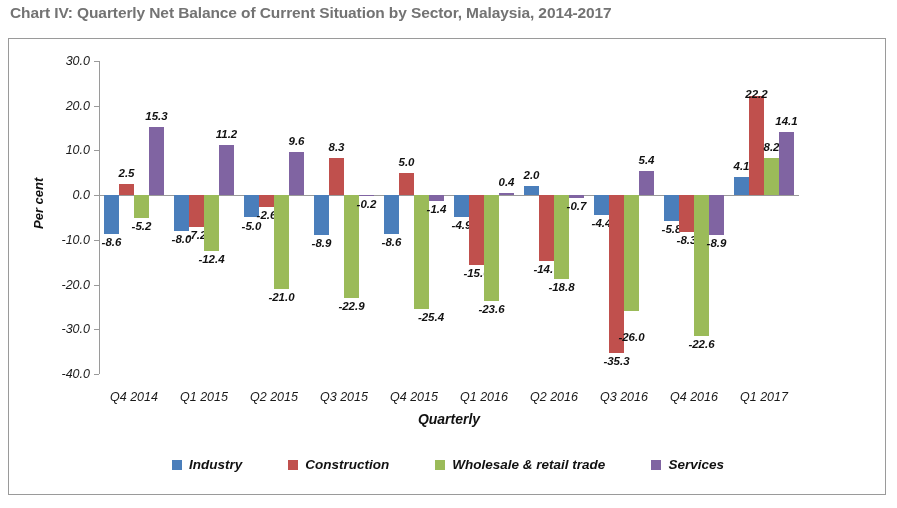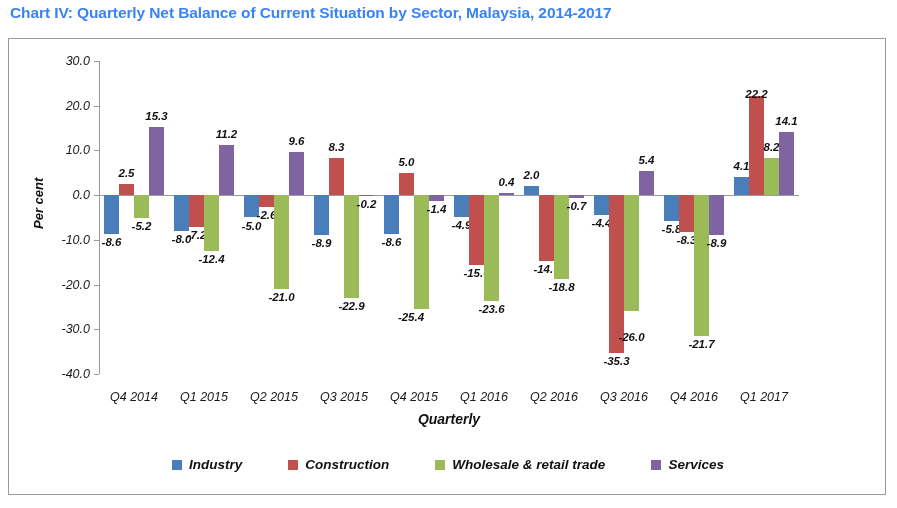--- a/index.html
+++ b/index.html
@@ -14,21 +14,21 @@
     overflow: hidden;
     position: relative;
   }
 
   #chart-title {
     position: absolute;
     left: 10px;
     top: 4px;
     font-size: 15.5px;
     font-weight: bold;
-    color: #3b82f6;
+    color: #737373;
     letter-spacing: -0.1px;
     white-space: nowrap;
   }
 
   #chart-frame {
     position: absolute;
     left: 8px;
     top: 38px;
     width: 878px;
     height: 457px;
@@ -238,21 +238,21 @@
           <div class="bar" style="left: 50px; top: 134.143px; height: 1.2px; background: rgb(128, 100, 162);"></div>
           <div class="bar-label" style="left: 57.5px; top: 137.037px;">-0.2</div>
           <div class="cat-label">Q3 2015</div>
         </div>
         <div class="group" style="left: 280px; width: 70px;">
           <div class="bar" style="left: 5px; top: 134.143px; height: 38.4543px; background: rgb(74, 126, 187);"></div>
           <div class="bar-label" style="left: 12.5px; top: 174.597px;">-8.6</div>
           <div class="bar" style="left: 20px; top: 111.786px; height: 22.3571px; background: rgb(192, 80, 77);"></div>
           <div class="bar-label" style="left: 27.5px; top: 94.7857px;">5.0</div>
           <div class="bar" style="left: 35px; top: 134.143px; height: 113.574px; background: rgb(155, 187, 89);"></div>
-          <div class="bar-label" style="left: 32px; top: 249.717px;">-25.4</div>
+          <div class="bar-label" style="left: 52px; top: 249.717px;">-25.4</div>
           <div class="bar" style="left: 50px; top: 134.143px; height: 6.26px; background: rgb(128, 100, 162);"></div>
           <div class="bar-label" style="left: 57.5px; top: 142.403px;">-1.4</div>
           <div class="cat-label">Q4 2015</div>
         </div>
         <div class="group" style="left: 350px; width: 70px;">
           <div class="bar" style="left: 5px; top: 134.143px; height: 21.91px; background: rgb(74, 126, 187);"></div>
           <div class="bar-label" style="left: 12.5px; top: 158.053px;">-4.9</div>
           <div class="bar" style="left: 20px; top: 134.143px; height: 69.7543px; background: rgb(192, 80, 77);"></div>
           <div class="bar-label" style="left: 27.5px; top: 205.897px;">-15.6</div>
           <div class="bar" style="left: 35px; top: 134.143px; height: 105.526px; background: rgb(155, 187, 89);"></div>
@@ -282,21 +282,21 @@
           <div class="bar" style="left: 50px; top: 109.997px; height: 24.1457px; background: rgb(128, 100, 162);"></div>
           <div class="bar-label" style="left: 57.5px; top: 92.9971px;">5.4</div>
           <div class="cat-label">Q3 2016</div>
         </div>
         <div class="group" style="left: 560px; width: 70px;">
           <div class="bar" style="left: 5px; top: 134.143px; height: 25.9343px; background: rgb(74, 126, 187);"></div>
           <div class="bar-label" style="left: 12.5px; top: 162.077px;">-5.8</div>
           <div class="bar" style="left: 20px; top: 134.143px; height: 37.1129px; background: rgb(192, 80, 77);"></div>
           <div class="bar-label" style="left: 27.5px; top: 173.256px;">-8.3</div>
           <div class="bar" style="left: 35px; top: 134.143px; height: 140.85px; background: rgb(155, 187, 89);"></div>
-          <div class="bar-label" style="left: 42.5px; top: 276.993px;">-21.7</div>
+          <div class="bar-label" style="left: 42.5px; top: 276.993px;">-22.6</div>
           <div class="bar" style="left: 50px; top: 134.143px; height: 39.7957px; background: rgb(128, 100, 162);"></div>
           <div class="bar-label" style="left: 57.5px; top: 175.939px;">-8.9</div>
           <div class="cat-label">Q4 2016</div>
         </div>
         <div class="group" style="left: 630px; width: 70px;">
           <div class="bar" style="left: 5px; top: 115.81px; height: 18.3329px; background: rgb(74, 126, 187);"></div>
           <div class="bar-label" style="left: 12.5px; top: 98.81px;">4.1</div>
           <div class="bar" style="left: 20px; top: 34.8771px; height: 99.2657px; background: rgb(192, 80, 77);"></div>
           <div class="bar-label" style="left: 27.5px; top: 17.8771px; margin-top: 9px;">22.2</div>
           <div class="bar" style="left: 35px; top: 97.4771px; height: 36.6657px; background: rgb(155, 187, 89);"></div>

